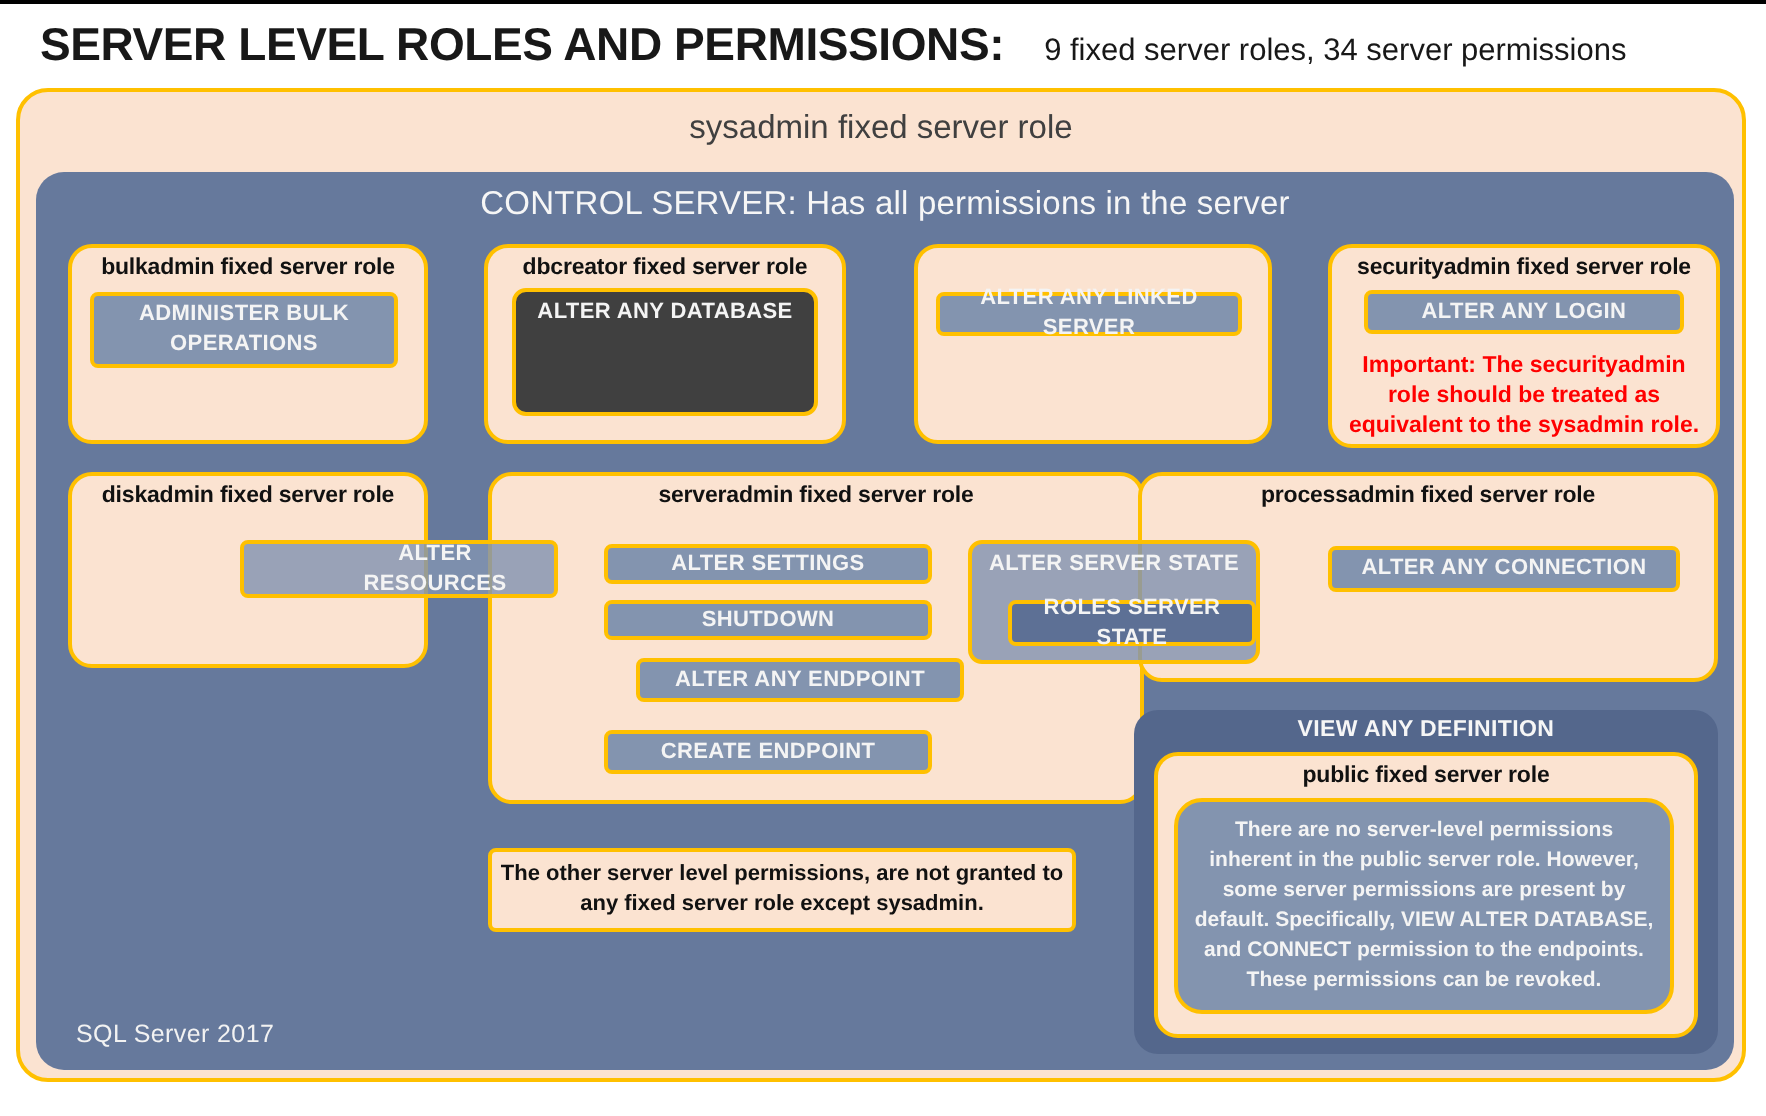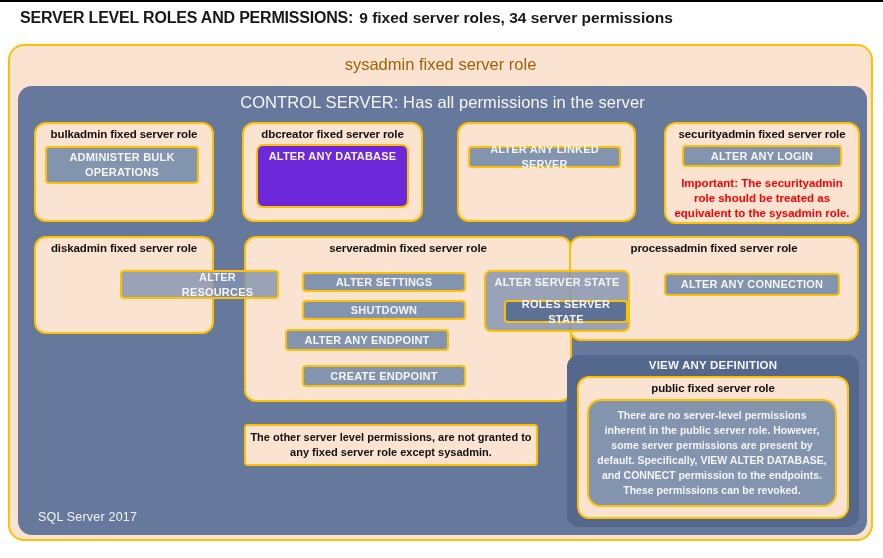--- a/index.html
+++ b/index.html
@@ -2,29 +2,29 @@
 <html><head>
 <meta charset="utf-8">
 <style>
   html,body{margin:0;padding:0;background:#ffffff;}
   .canvas{
     position:relative;width:883px;height:558px;background:#ffffff;
     font-family:"Liberation Sans",sans-serif;overflow:hidden;
   }
   .topline{position:absolute;left:0;top:0;width:883px;height:2px;background:#000000;}
   .title{position:absolute;left:20px;top:9px;white-space:nowrap;}
-  .t-main{font-size:16px;font-weight:bold;color:#181818;letter-spacing:-0.2px;}
-  .t-sub{font-size:15.5px;font-weight:bold;color:#181818;margin-left:6px;}
+  .t-main{font-size:23px;font-weight:bold;color:#181818;letter-spacing:-0.2px;}
+  .t-sub{font-size:15.5px;font-weight:normal;color:#181818;margin-left:20px;}
   .outer-peach{
     position:absolute;left:8px;top:44px;width:861px;height:493px;
     background:#FBE3D1;border:2px solid #FFC000;border-radius:16px;
   }
   .sysadmin-title{
     position:absolute;left:0;top:9px;width:100%;text-align:center;
-    font-size:16.5px;color:#a16207;font-weight:500;
+    font-size:16.5px;color:#404040;font-weight:500;
   }
   .blue-box{
     position:absolute;left:8px;top:40px;width:849px;height:449px;
     background:#66799C;border-radius:14px;
   }
   .control-title{
     position:absolute;left:0;top:7px;width:100%;text-align:center;
     font-size:16.5px;color:#F6F6F6;font-weight:400;letter-spacing:0.1px;
   }
   .role-box{
@@ -36,21 +36,21 @@
   }
   .perm{
     position:absolute;background:#8394AF;border:2px solid #FFC000;border-radius:4px;
     display:flex;align-items:center;justify-content:center;text-align:center;
     font-size:11px;font-weight:bold;color:#F4F4F4;letter-spacing:0.2px;line-height:15px;
     box-sizing:border-box;padding:1px 4px;
   }
   .perm.dark{background:#5D7095;}
   .perm.translucent{background:rgba(131,148,177,0.82);padding-left:40px;}
   .perm-container{
-    position:absolute;background:#6d28d9;border:2px solid #FFC000;border-radius:7px;
+    position:absolute;background:#404040;border:2px solid #FFC000;border-radius:7px;
     box-sizing:border-box;
   }
   .perm-container.translucent{background:rgba(131,148,177,0.82);}
   .perm-container .container-label{
     position:absolute;left:0;top:4px;width:100%;text-align:center;
     font-size:11px;font-weight:bold;color:#F4F4F4;letter-spacing:0.2px;white-space:nowrap;
   }
   .warning{
     position:absolute;left:5px;top:52px;width:182px;text-align:center;
     font-size:11.5px;font-weight:bold;color:#FF0000;line-height:15px;
@@ -124,21 +124,21 @@
       </div>
 
       <div class="role-box" style="left:16px;top:150px;width:176px;height:94px;">
         <div class="role-title">diskadmin fixed server role</div>
       </div>
 
       <div class="role-box" style="left:226px;top:150px;width:306px;height:162px;padding-left:18px;">
         <div class="role-title">serveradmin fixed server role</div>
         <div class="perm" style="left:56px;top:34px;width:164px;height:20px;">ALTER SETTINGS</div>
         <div class="perm" style="left:56px;top:62px;width:164px;height:20px;">SHUTDOWN</div>
-        <div class="perm" style="left:39px;top:91px;width:164px;height:22px;">ALTER ANY ENDPOINT</div>
+        <div class="perm" style="left:72px;top:91px;width:164px;height:22px;">ALTER ANY ENDPOINT</div>
         <div class="perm" style="left:56px;top:127px;width:164px;height:22px;">CREATE ENDPOINT</div>
       </div>
 
       <div class="role-box" style="left:551px;top:150px;width:286px;height:101px;">
         <div class="role-title">processadmin fixed server role</div>
         <div class="perm" style="left:93px;top:35px;width:176px;height:23px;">ALTER ANY CONNECTION</div>
       </div>
 
       <div class="perm translucent" style="left:102px;top:184px;width:159px;height:29px;">ALTER RESOURCES</div>
 

